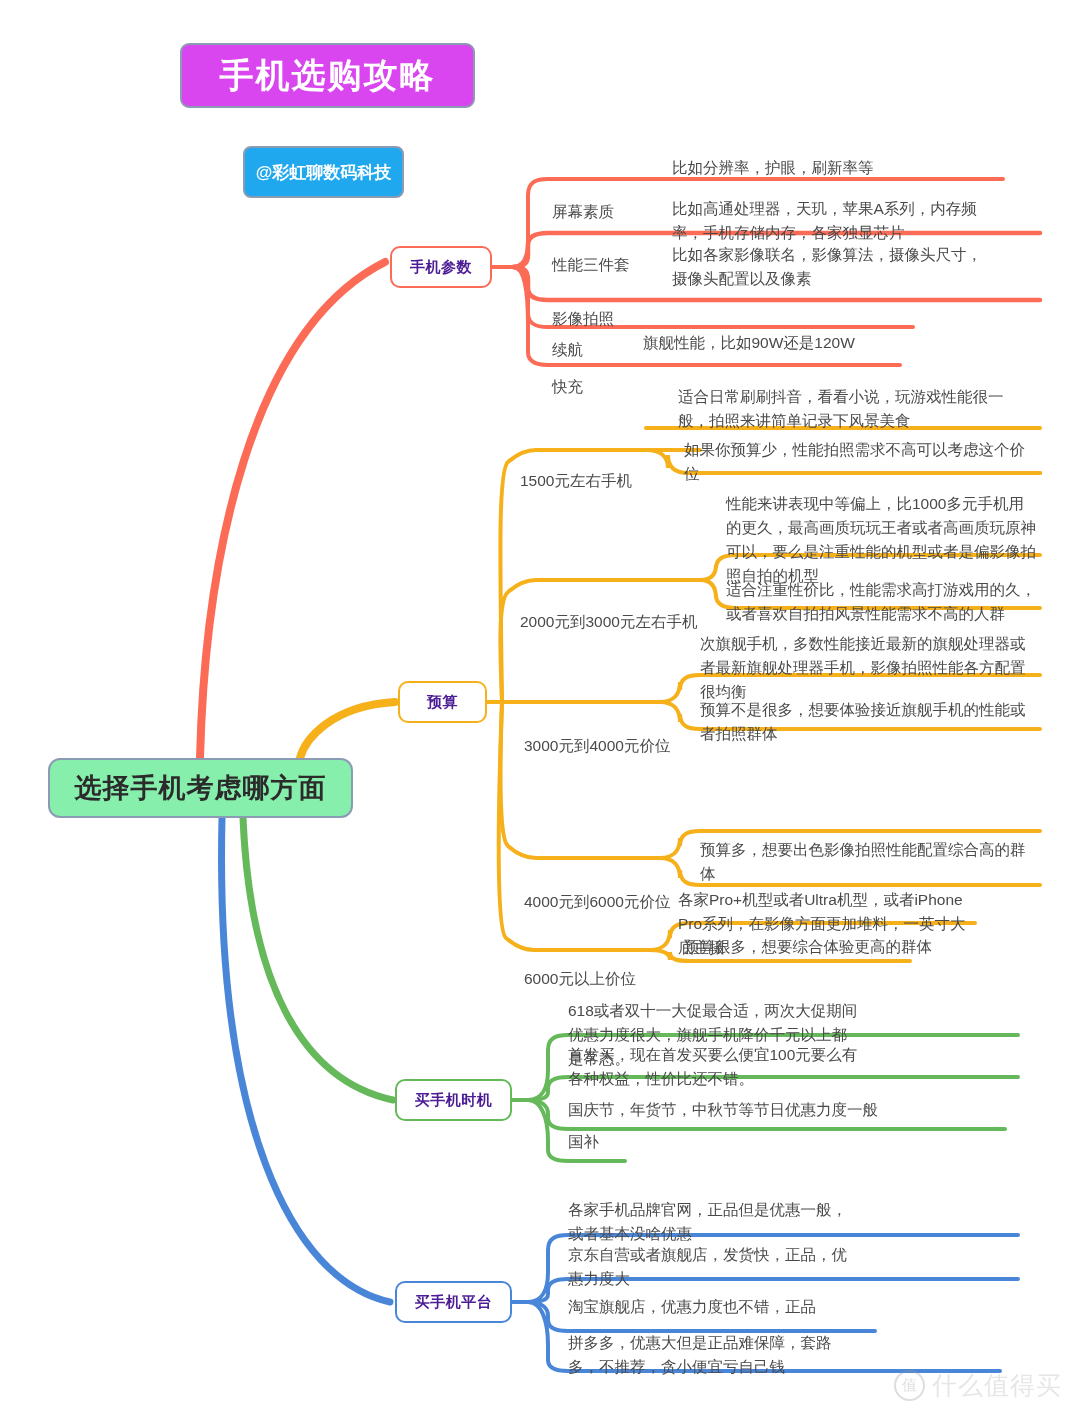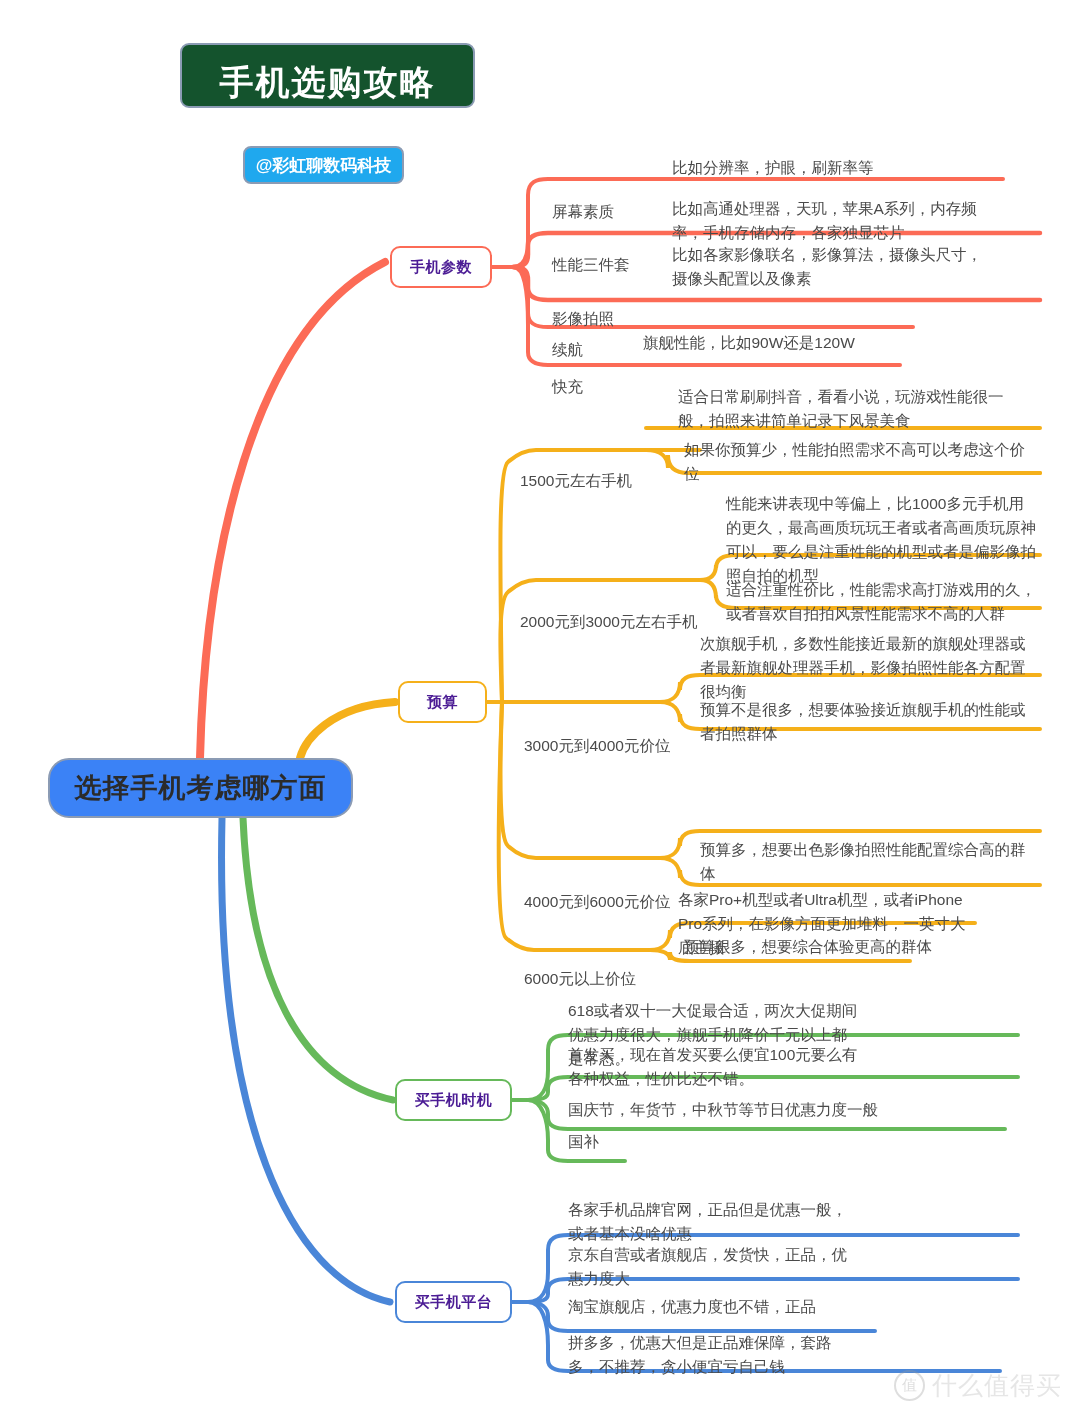--- a/index.html
+++ b/index.html
@@ -4,32 +4,32 @@
 <style>
   html,body{margin:0;padding:0;background:#ffffff;}
   body{width:1080px;height:1418px;position:relative;overflow:hidden;
        font-family:"Liberation Sans","DejaVu Sans",sans-serif;color:#3a3a3a;}
 
   #mindmap{position:absolute;left:0;top:0;width:1080px;height:1418px;}
   svg.conn{position:absolute;left:0;top:0;width:1080px;height:1418px;pointer-events:none;}
 
   
   .title-box{position:absolute;left:180px;top:43px;width:295px;height:65px;
-    background:#14532d;border:2px solid #8B9BB4;border-radius:9px;
-    display:flex;align-items:flex-end;justify-content:center;box-sizing:border-box;}
+    background:#d946ef;border:2px solid #8B9BB4;border-radius:9px;
+    display:flex;align-items:center;justify-content:center;box-sizing:border-box;}
   .title-box span{color:#fff;font-size:34px;font-weight:bold;letter-spacing:2px;}
 
-  .badge-box{position:absolute;left:243px;top:146px;width:161px;height:38px;
+  .badge-box{position:absolute;left:243px;top:146px;width:161px;height:52px;
     background:#1FA8EE;border:2px solid #8B9BB4;border-radius:8px;
     display:flex;align-items:center;justify-content:center;box-sizing:border-box;}
   .badge-box span{color:#fff;font-size:17px;font-weight:bold;}
 
   
   .root-node{position:absolute;left:48px;top:758px;width:305px;height:60px;
-    background:#3b82f6;border:2px solid #8B9BB4;border-radius:21px;
+    background:#86efac;border:2px solid #8B9BB4;border-radius:12px;
     display:flex;align-items:center;justify-content:center;box-sizing:border-box;}
   .root-node span{font-size:27px;font-weight:bold;color:#2b2b2b;letter-spacing:1px;}
 
   .branch-node{position:absolute;background:#fff;border:2.5px solid #ccc;border-radius:10px;
     display:flex;align-items:center;justify-content:center;box-sizing:border-box;height:42px;}
   .branch-node span{font-size:15px;font-weight:bold;color:#4c1d95;letter-spacing:.5px;}
 
   
   .sublabel{position:absolute;font-size:15.5px;color:#4a4a4a;white-space:nowrap;
     line-height:20px;margin-top:44px;}

